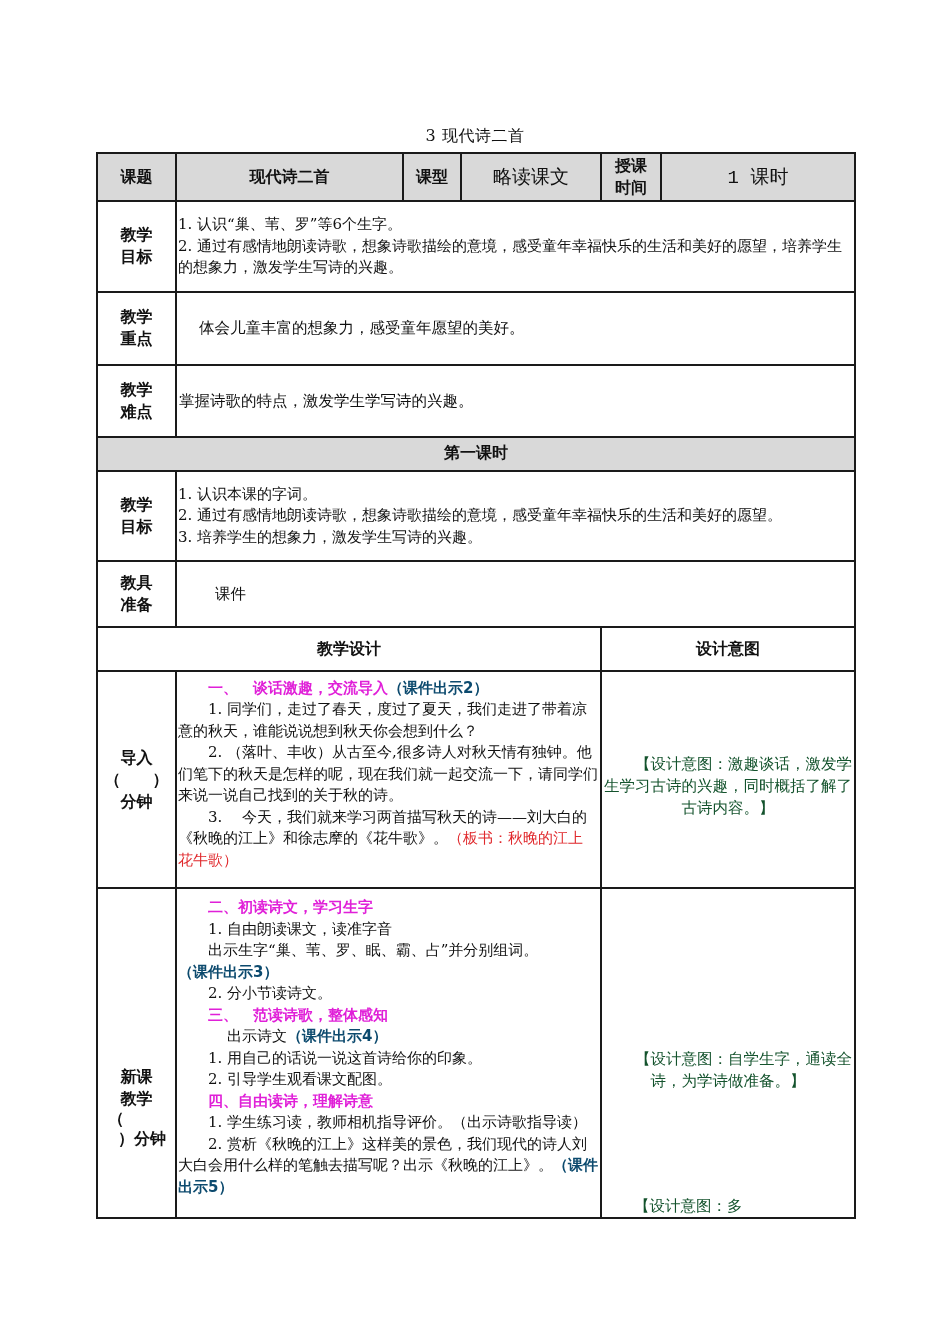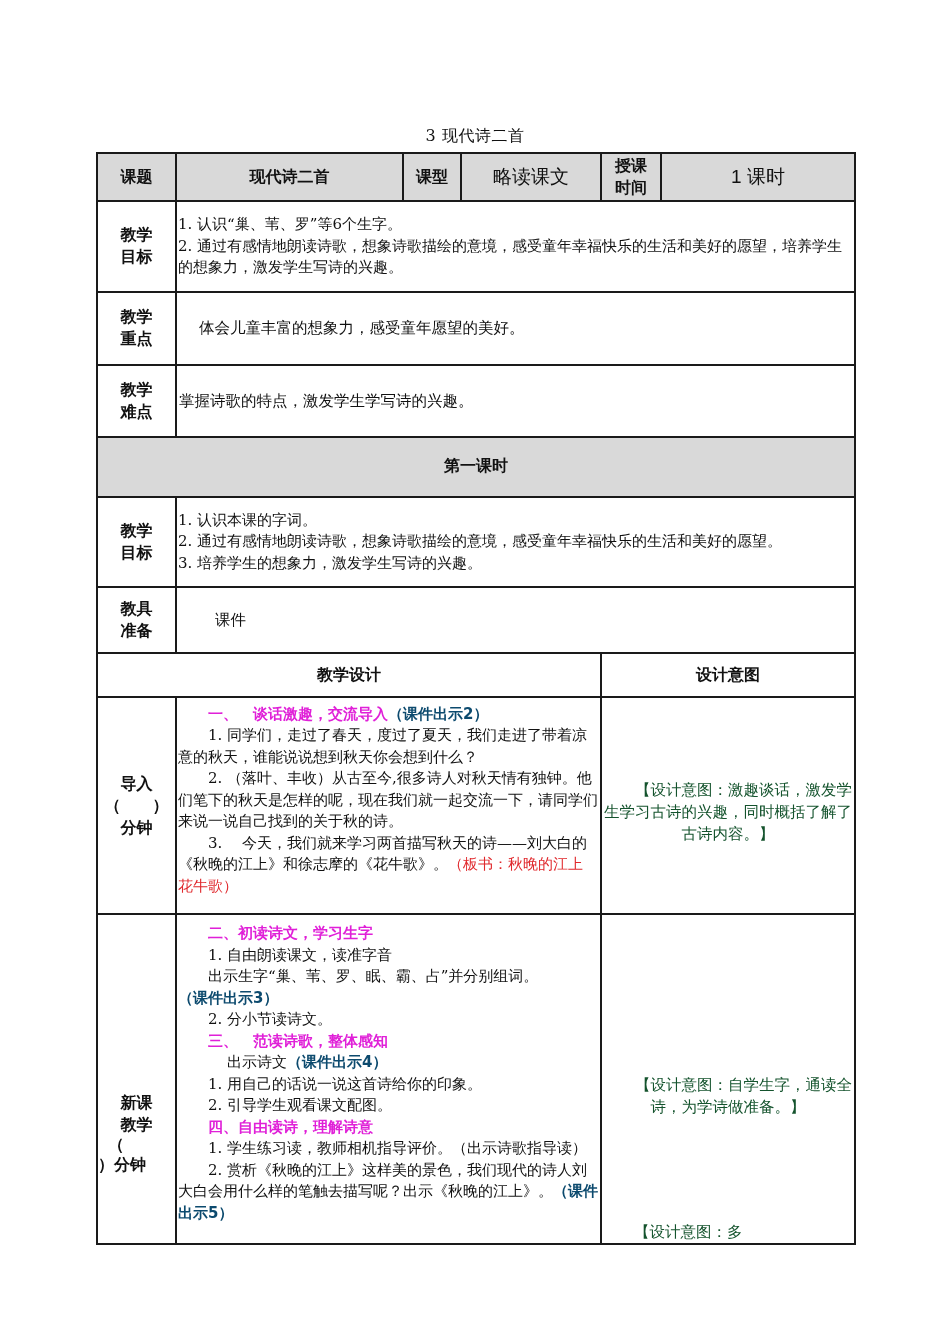--- a/index.html
+++ b/index.html
@@ -6,21 +6,21 @@
     body { width: 950px; height: 1344px; position: relative; overflow: hidden;
       font-family: "DejaVu Serif", "Liberation Serif", serif; color: #111; }
     .doc-title { position: absolute; top: 126px; left: 0; width: 950px; text-align: center;
       font-size: 16px; letter-spacing: 0.5px; }
     table.plan { position: absolute; top: 152px; left: 96px; width: 758px;
       border-collapse: collapse; table-layout: fixed; }
     table.plan td { border: 2px solid #1a1a1a; padding: 0; vertical-align: middle; }
     .gray { background: #d9d9d9; border-radius: 20px; }
     .lab { text-align: center; font-family: "DejaVu Sans", "Liberation Sans", sans-serif;
       font-weight: bold; font-size: 16px; line-height: 22px; }
-    .hval { text-align: center; font-size: 19px; font-family: Liberation Sans, sans-serif; }
+    .hval { text-align: center; font-size: 19px; font-family: Liberation Mono, monospace; }
     .txt { font-size: 15px; line-height: 21.5px; padding: 12px 1px !important; vertical-align: top; }
     .txtmid { font-size: 15.5px; line-height: 22px; }
     .ind { text-indent: 2em; }
     .mag { color: #e020d8; font-weight: bold; font-family: "DejaVu Sans", "Liberation Sans", sans-serif; }
     .blu { color: #0c4a6e; font-weight: bold; font-family: "DejaVu Sans", "Liberation Sans", sans-serif; }
     .red { color: #e0282c; }
     .grn { color: #14532d; font-size: 15.5px; line-height: 22px; text-align: center; }
     .sec { text-align: center; font-weight: bold; font-size: 16px;
       font-family: "DejaVu Sans", "Liberation Sans", sans-serif; }
     p { margin: 0; }
@@ -73,21 +73,21 @@
   </tr>
 
   <tr style="height:72px">
     <td class="lab">
       <div>教学</div>
       <div>难点</div>
     </td>
     <td colspan="5" class="txtmid" style="padding-left:2px">掌握诗歌的特点，激发学生学写诗的兴趣。</td>
   </tr>
 
-  <tr style="height:60px" class="gray">
+  <tr style="height:34px" class="gray">
     <td colspan="6" class="sec">第一课时</td>
   </tr>
 
   <tr style="height:88px">
     <td class="lab">
       <div>教学</div>
       <div>目标</div>
     </td>
     <td colspan="5" class="txt">
       <p>1. 认识本课的字词。</p>
@@ -124,21 +124,21 @@
     <td colspan="2" class="txt" style="padding-top:24px !important">
       <p class="grn ind">【设计意图：激趣谈话，激发学生学习古诗的兴趣，同时概括了解了古诗内容。】</p>
     </td>
   </tr>
 
   <tr style="height:330px">
     <td class="lab" style="padding-top:110px !important">
       <div>新课</div>
       <div>教学</div>
       <div style="text-align:left;padding-left:10px;line-height:18px">（</div>
-      <div style="text-align:left;padding-left:0">）分钟</div>
+      <div style="text-align:left;padding-left:20px">）分钟</div>
     </td>
     <td colspan="3" class="txt" style="padding-top:1px !important">
       <p class="ind mag">二、初读诗文，学习生字</p>
       <p class="ind">1. 自由朗读课文，读准字音</p>
       <p class="ind">出示生字“巢、苇、罗、眠、霸、占”并分别组词。</p>
       <p class="blu">（课件出示3）</p>
       <p class="ind">2. 分小节读诗文。</p>
       <p class="ind mag">三、　范读诗歌，整体感知</p>
       <p style="padding-left:49px"><span>出示诗文</span><span class="blu">（课件出示4）</span></p>
       <p class="ind">1. 用自己的话说一说这首诗给你的印象。</p>

